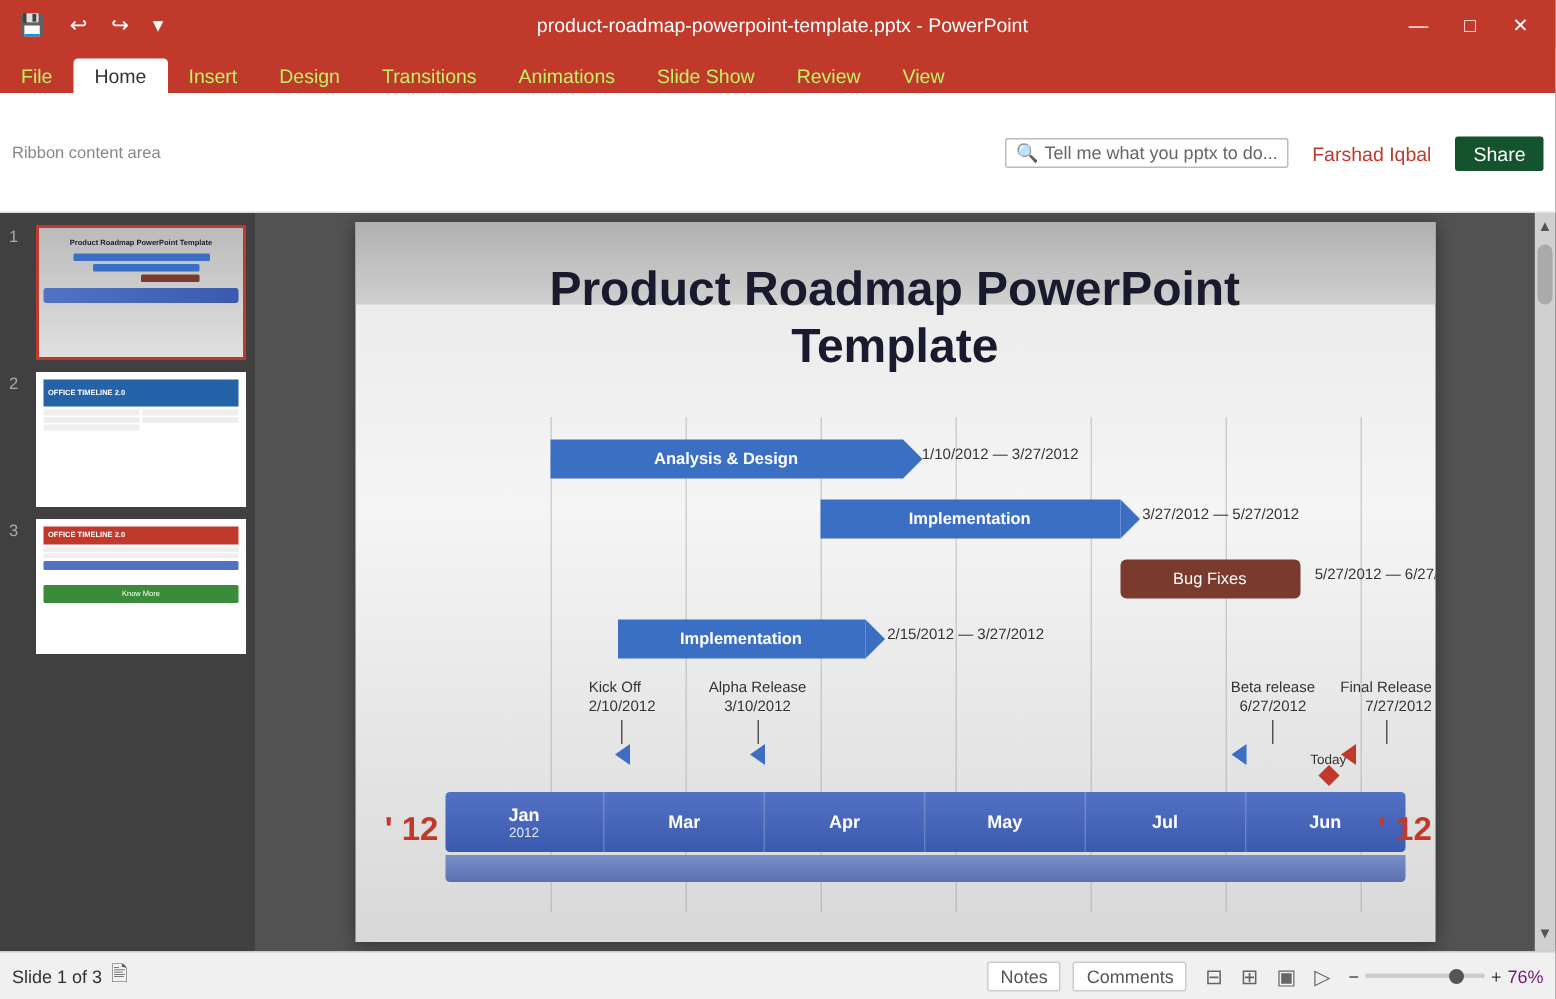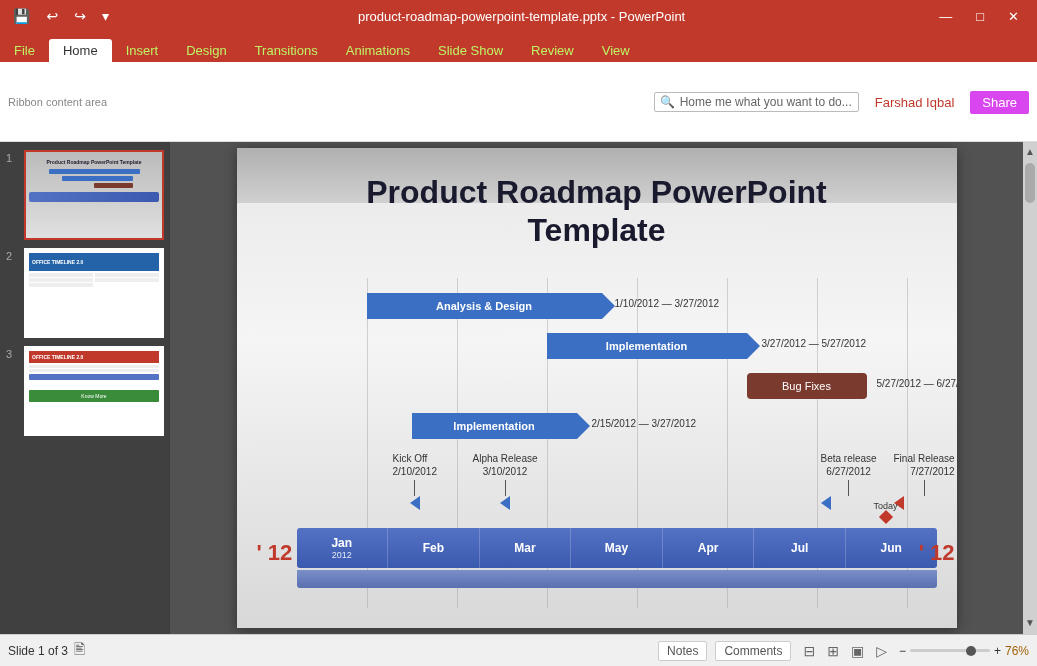--- a/index.html
+++ b/index.html
@@ -59,21 +59,21 @@
     }
     .ribbon-user {
       display: flex;
       align-items: center;
       gap: 6px;
       margin-left: 8px;
       font-size: 13px;
       color: #c0392b;
     }
     .share-btn {
-      background: #d946ef;
+      background: #14532d;
       color: white;
       border: none;
       padding: 4px 12px;
       border-radius: 2px;
       cursor: pointer;
       font-size: 13px;
       margin-left: 8px;
     }
 
     
@@ -344,21 +344,21 @@
     <div class="ribbon-tab">Animations</div>
     <div class="ribbon-tab">Slide Show</div>
     <div class="ribbon-tab">Review</div>
     <div class="ribbon-tab">View</div>
   </div>
   <div id="ribbon-content">
     <span style="font-size:11px;color:#888;">Ribbon content area</span>
     <div style="display:flex;align-items:center;margin-left:auto;gap:8px;">
       <div class="ribbon-search">
         <span>🔍</span>
-        <span>Home me what you want to do...</span>
+        <span>Tell me what you pptx to do...</span>
       </div>
       <div class="ribbon-user">Farshad Iqbal</div>
       <button class="share-btn">Share</button>
     </div>
   </div>
 </div>
 
 <div id="main">
 
   <div id="slide-panel">
@@ -506,30 +506,27 @@
         <span style="font-size:9px;color:#333;margin-bottom:1px;">Today</span>
         <div style="width:10px;height:10px;background:#c0392b;transform:rotate(45deg);"></div>
       </div>
 
       <div id="month-axis">
         <div class="month-cell">
           <span>Jan</span>
           <span class="month-year">2012</span>
         </div>
         <div class="month-cell">
-          <span>Feb</span>
+          <span>Mar</span>
         </div>
         <div class="month-cell">
-          <span>Mar</span>
+          <span>Apr</span>
         </div>
         <div class="month-cell">
           <span>May</span>
-        </div>
-        <div class="month-cell">
-          <span>Apr</span>
         </div>
         <div class="month-cell">
           <span>Jul</span>
         </div>
         <div class="month-cell">
           <span>Jun</span>
         </div>
       </div>
 
       <div class="year-label-left">' 12</div>
@@ -559,16 +556,16 @@
       <span class="view-icon">⊞</span>
       <span class="view-icon">▣</span>
       <span class="view-icon">▷</span>
     </div>
     <div class="zoom-bar">
       <span style="cursor:pointer;font-size:12px;">−</span>
       <div class="zoom-slider">
         <div class="zoom-thumb"></div>
       </div>
       <span style="cursor:pointer;font-size:12px;">+</span>
-      <span style="font-size:12px;color:#a16207;">76%</span>
+      <span style="font-size:12px;color:#701a75;">76%</span>
     </div>
   </div>
 </div>
 
 </body></html>

